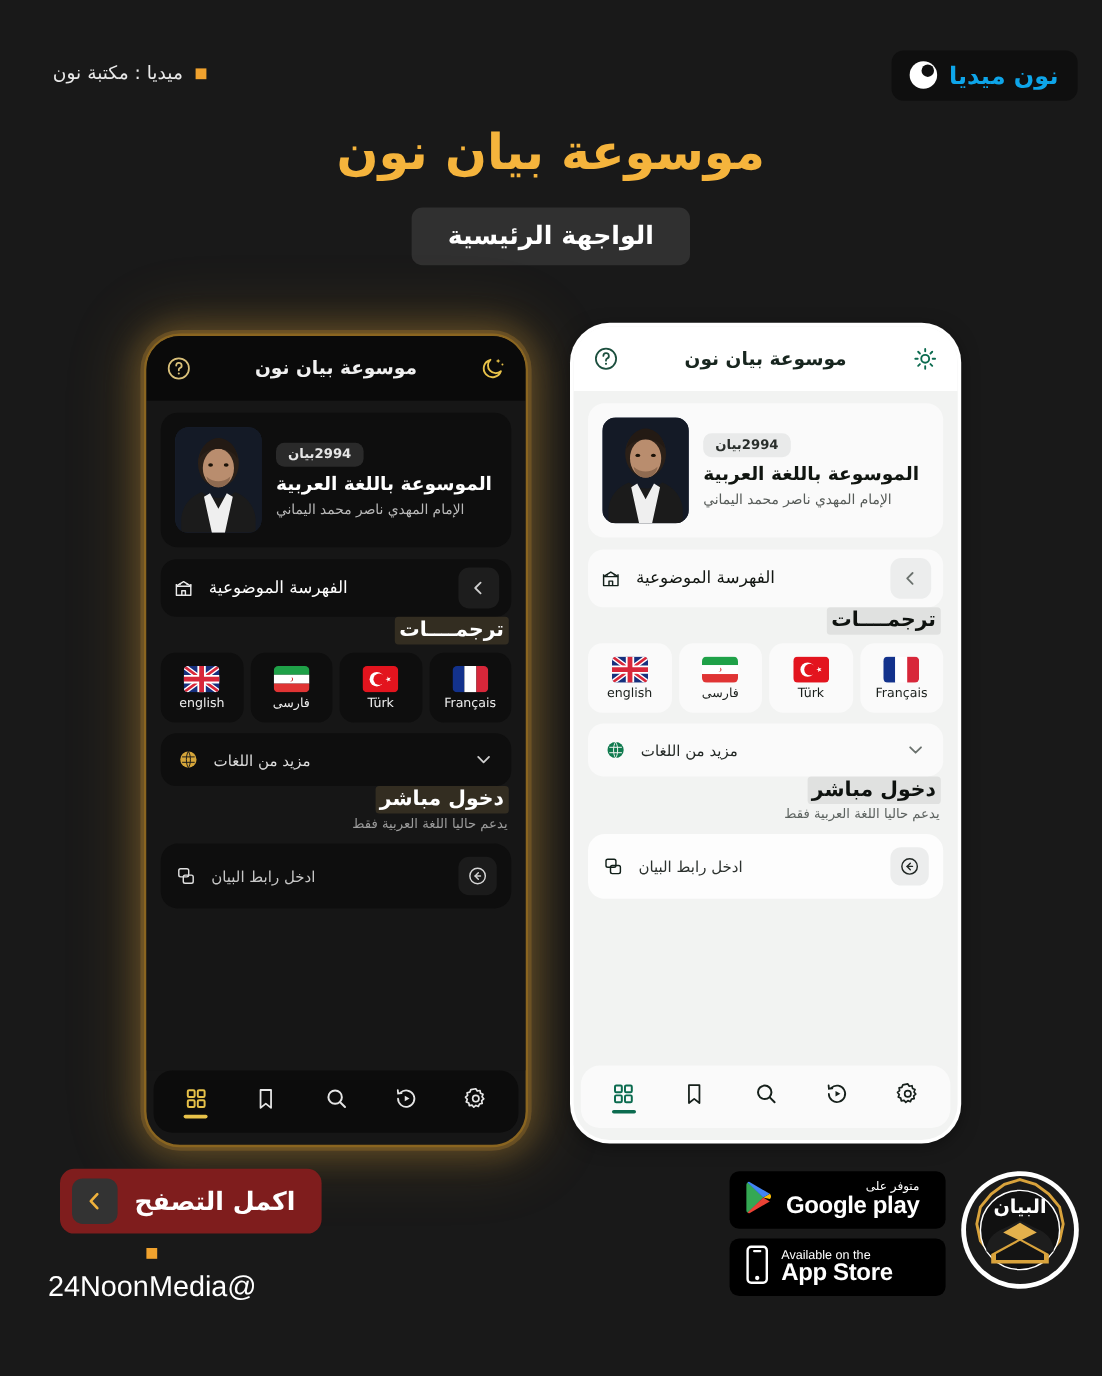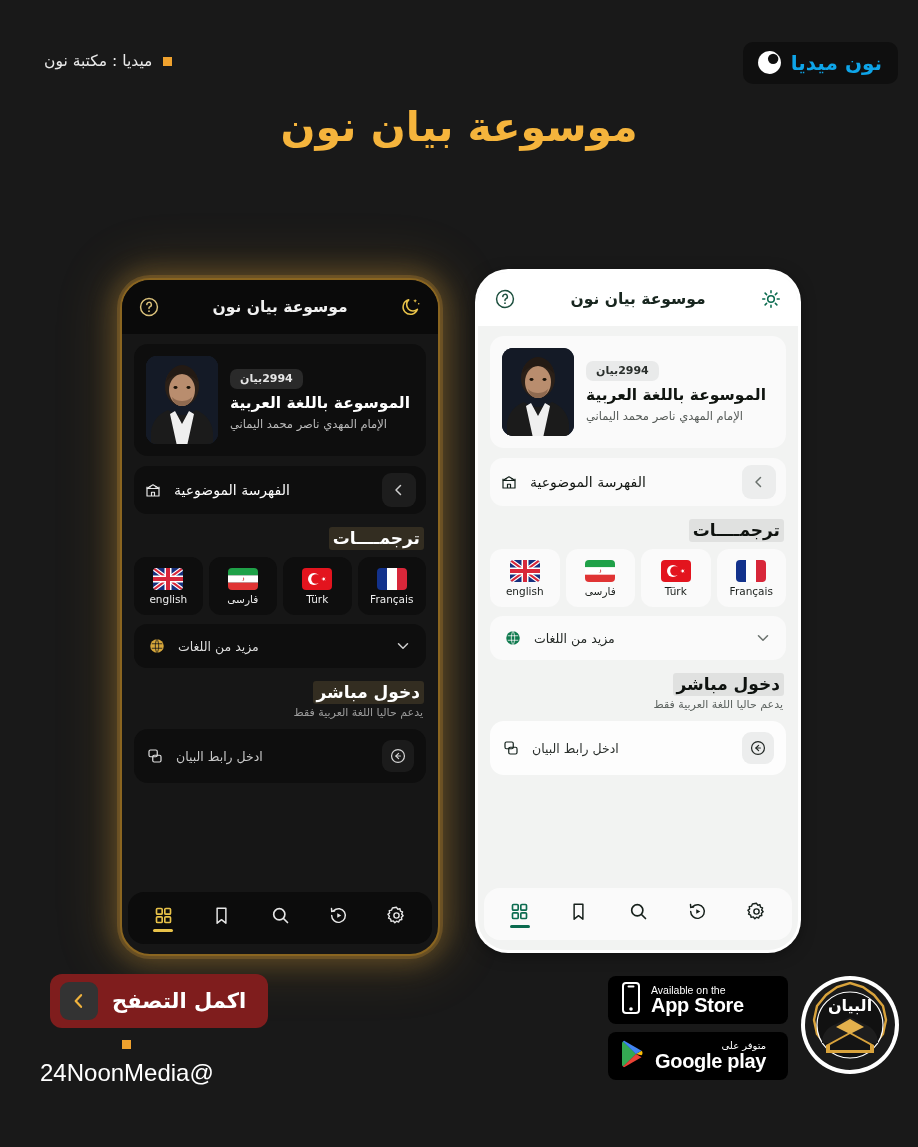--- a/index.html
+++ b/index.html
@@ -236,21 +236,21 @@
     border-radius: 9px;
     display: flex; align-items: center; justify-content: center;
   }
   .phone-dark .chev-box { background: #1d1d1d; }
   .phone-light .chev-box { background: #eceded; }
 
   .mini-icon { width: 18px; height: 18px; display: block; }
 
   
   .section-head {
-    margin-top: 14px;
+    margin-top: 1px;
     text-align: right;
     padding-right: 2px;
   }
   .section-head .sh-text {
     font-size: 17px;
     font-weight: bold;
     padding: 1px 4px 2px;
     border-radius: 3px;
   }
   .phone-dark .section-head .sh-text { color: #ffffff; background: rgba(120,100,60,0.30); }
@@ -462,20 +462,21 @@
 
   <div class="source-line">
     <span class="src-text">ميديا : مكتبة نون</span>
     <span class="sq-bullet"></span>
   </div>
 
 </div>
 
 <div class="title-block">
   <div class="main-title">موسوعة بيان نون</div>
+  <div class="subtitle-chip">الواجهة الرئيسية</div>
 </div>
 
 <div class="phones">
 
   <div class="phone phone-dark">
 
     <div class="app-header">
       <span>
         <svg class="hdr-icon" viewBox="0 0 24 24" fill="none" stroke="#e8c249" stroke-width="1.7" stroke-linecap="round" stroke-linejoin="round">
           <path d="M19 14.5A8 8 0 1 1 9.5 4.2a6.6 6.6 0 0 0 9.5 10.3z"></path>
@@ -884,45 +885,45 @@
   <div class="handles">
     <span class="handle-grp">
       <span class="sq-bullet"></span>
       <span class="handle-text">@24NoonMedia</span>
     </span>
   </div>
 
   <div class="stores">
     <div class="store-badge">
       <span>
-        <svg width="22" height="34" viewBox="0 0 22 34" fill="none" stroke="#ffffff" stroke-width="2">
-          <rect x="3" y="2" width="16" height="30" rx="3"></rect>
-          <line x1="8.5" y1="5.6" x2="13.5" y2="5.6" stroke-linecap="round"></line>
-          <circle cx="11" cy="28" r="1.8" fill="#ffffff" stroke="none"></circle>
-        </svg>
-      </span>
-      <span class="store-txt">
-        <span class="store-small">Available on the</span>
-        <span class="store-big">App Store</span>
-      </span>
-    </div>
-    <div class="store-badge">
-      <span>
         <svg width="26" height="28" viewBox="0 0 26 28">
           <path d="M3 1.5l13 12.5L3 26.5z" fill="#2f9be0"></path>
           <path d="M3 1.5l13 12.5L3 26.5z" fill="none"></path>
           <path d="M3 1.5L16 14 3 26.5c-.7-.4-1-1.1-1-2V3.5c0-.9.3-1.6 1-2z" fill="#34a853"></path>
           <path d="M16 14l5.5-3.2c1.4.9 1.4 3.5 0 4.4L16 14z" fill="#fbbc04"></path>
           <path d="M3 26.5L16 14l5.5 3.2L4.6 27c-.6.3-1.2.1-1.6-.5z" fill="#ea4335"></path>
           <path d="M3 1.5L16 14l5.5-3.2L4.6 1c-.6-.3-1.2-.1-1.6.5z" fill="#4285f4"></path>
         </svg>
       </span>
       <span class="store-txt">
         <span class="gp-small">متوفر على</span>
         <span class="store-big">Google play</span>
+      </span>
+    </div>
+    <div class="store-badge">
+      <span>
+        <svg width="22" height="34" viewBox="0 0 22 34" fill="none" stroke="#ffffff" stroke-width="2">
+          <rect x="3" y="2" width="16" height="30" rx="3"></rect>
+          <line x1="8.5" y1="5.6" x2="13.5" y2="5.6" stroke-linecap="round"></line>
+          <circle cx="11" cy="28" r="1.8" fill="#ffffff" stroke="none"></circle>
+        </svg>
+      </span>
+      <span class="store-txt">
+        <span class="store-small">Available on the</span>
+        <span class="store-big">App Store</span>
       </span>
     </div>
   </div>
 
   <div class="bayan-logo">
     <svg viewBox="0 0 100 100">
       <circle cx="50" cy="50" r="49" fill="#ffffff"></circle>
       <circle cx="50" cy="50" r="45" fill="#1a1a1a"></circle>
       <polygon points="50,8 63,12 74,20 83,31 86,45 83,59 74,70 63,78 50,82 37,78 26,70 17,59 14,45 17,31 26,20 37,12" fill="none" stroke="#d9a33c" stroke-width="2.4"></polygon>
       <circle cx="50" cy="50" r="33" fill="#111111" stroke="#ffffff" stroke-width="1.2"></circle>

